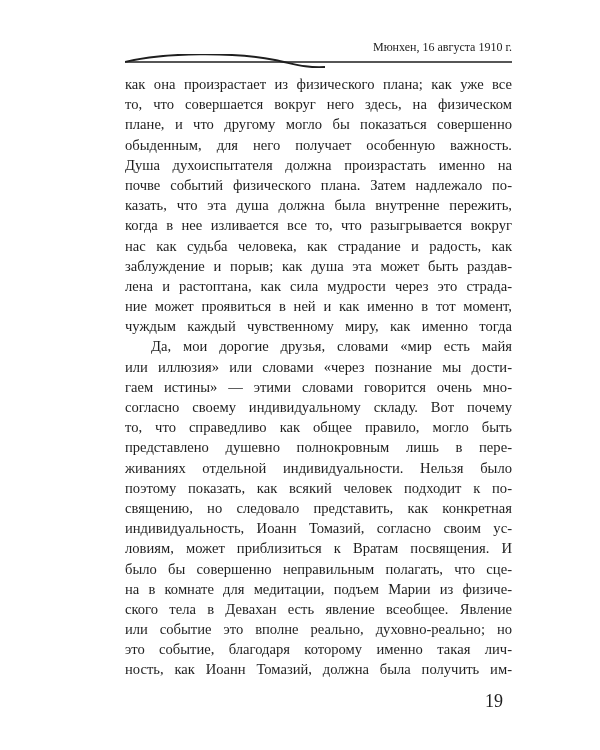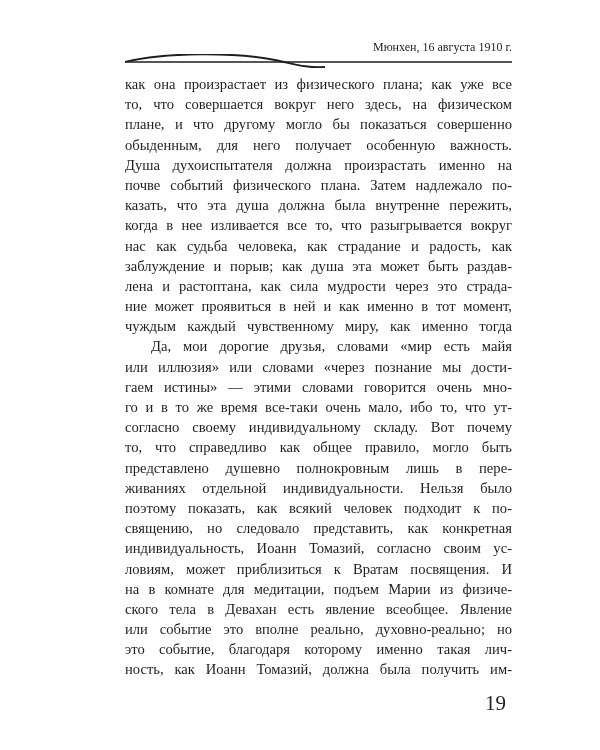--- a/index.html
+++ b/index.html
@@ -5,21 +5,21 @@
     html, body { margin: 0; padding: 0; background: #ffffff; }
     body { width: 600px; height: 750px; position: relative; overflow: hidden; }
     .page { position: absolute; left: 0; top: 0; width: 600px; height: 750px; background: #fff; }
     .header { position: absolute; left: 125px; top: 36px; width: 387px; height: 40px; }
     .running-head { position: absolute; right: 0; top: 4px; font-family: "Liberation Serif", "DejaVu Serif", serif; font-size: 12px; color: #222; white-space: nowrap; text-align: right; }
     .rule-svg { position: absolute; left: 0; top: 18px; width: 387px; height: 20px; }
     .body { position: absolute; left: 125px; top: 74px; width: 387px; font-family: "Liberation Serif", "DejaVu Serif", serif; font-size: 14.6px; line-height: 20.2px; color: #1e1e1e; }
     .line { display: block; text-align: justify; text-align-last: justify; white-space: nowrap; height: 20.2px; overflow: visible; }
     .line.last { text-align-last: left; }
     .line.indent { padding-left: 26px; }
-    .folio { position: absolute; left: 485px; top: 691px; font-family: "Liberation Serif", "DejaVu Serif", serif; font-size: 21px; color: #1e1e1e; }
+    .folio { position: absolute; left: 485px; top: 691px; font-family: "Liberation Serif", "DejaVu Serif", serif; font-size: 18px; color: #1e1e1e; }
   </style>
 </head>
 <body>
 
 <div class="page">
   <div class="header">
     <svg class="rule-svg" viewBox="0 0 387 20" preserveAspectRatio="none">
       <line x1="0" y1="8" x2="387" y2="8" stroke="#1e1e1e" stroke-width="1.6"></line>
       <path d="M 0 8 C 40 -2, 110 -2, 150 6 C 170 10, 180 14, 200 13" fill="none" stroke="#1e1e1e" stroke-width="1.8"></path>
     </svg>
@@ -36,29 +36,29 @@
       <span class="line">казать, что эта душа должна была внутренне пережить,</span>
       <span class="line">когда в нее изливается все то, что разыгрывается вокруг</span>
       <span class="line">нас как судьба человека, как страдание и радость, как</span>
       <span class="line">заблуждение и порыв; как душа эта может быть раздав-</span>
       <span class="line">лена и растоптана, как сила мудрости через это страда-</span>
       <span class="line">ние может проявиться в ней и как именно в тот момент,</span>
       <span class="line">чуждым каждый чувственному миру, как именно тогда</span>
       <span class="line indent">Да, мои дорогие друзья, словами «мир есть майя</span>
       <span class="line">или иллюзия» или словами «через познание мы дости-</span>
       <span class="line">гаем истины» — этими словами говорится очень мно-</span>
-      <span class="line">го и в то же время все-таки очень мало, ибо то, что ут-</span>
       <span class="line">согласно своему индивидуальному складу. Вот почему</span>
       <span class="line">то, что справедливо как общее правило, могло быть</span>
       <span class="line">представлено душевно полнокровным лишь в пере-</span>
       <span class="line">живаниях отдельной индивидуальности. Нельзя было</span>
       <span class="line">поэтому показать, как всякий человек подходит к по-</span>
       <span class="line">священию, но следовало представить, как конкретная</span>
       <span class="line">индивидуальность, Иоанн Томазий, согласно своим ус-</span>
       <span class="line">ловиям, может приблизиться к Вратам посвящения. И</span>
+      <span class="line">было бы совершенно неправильным полагать, что сце-</span>
       <span class="line">на в комнате для медитации, подъем Марии из физиче-</span>
       <span class="line">ского тела в Девахан есть явление всеобщее. Явление</span>
       <span class="line">или событие это вполне реально, духовно-реально; но</span>
       <span class="line">это событие, благодаря которому именно такая лич-</span>
       <span class="line">ность, как Иоанн Томазий, должна была получить им-</span>
     </div>
 
   <div class="folio">19</div>
 </div>
 

